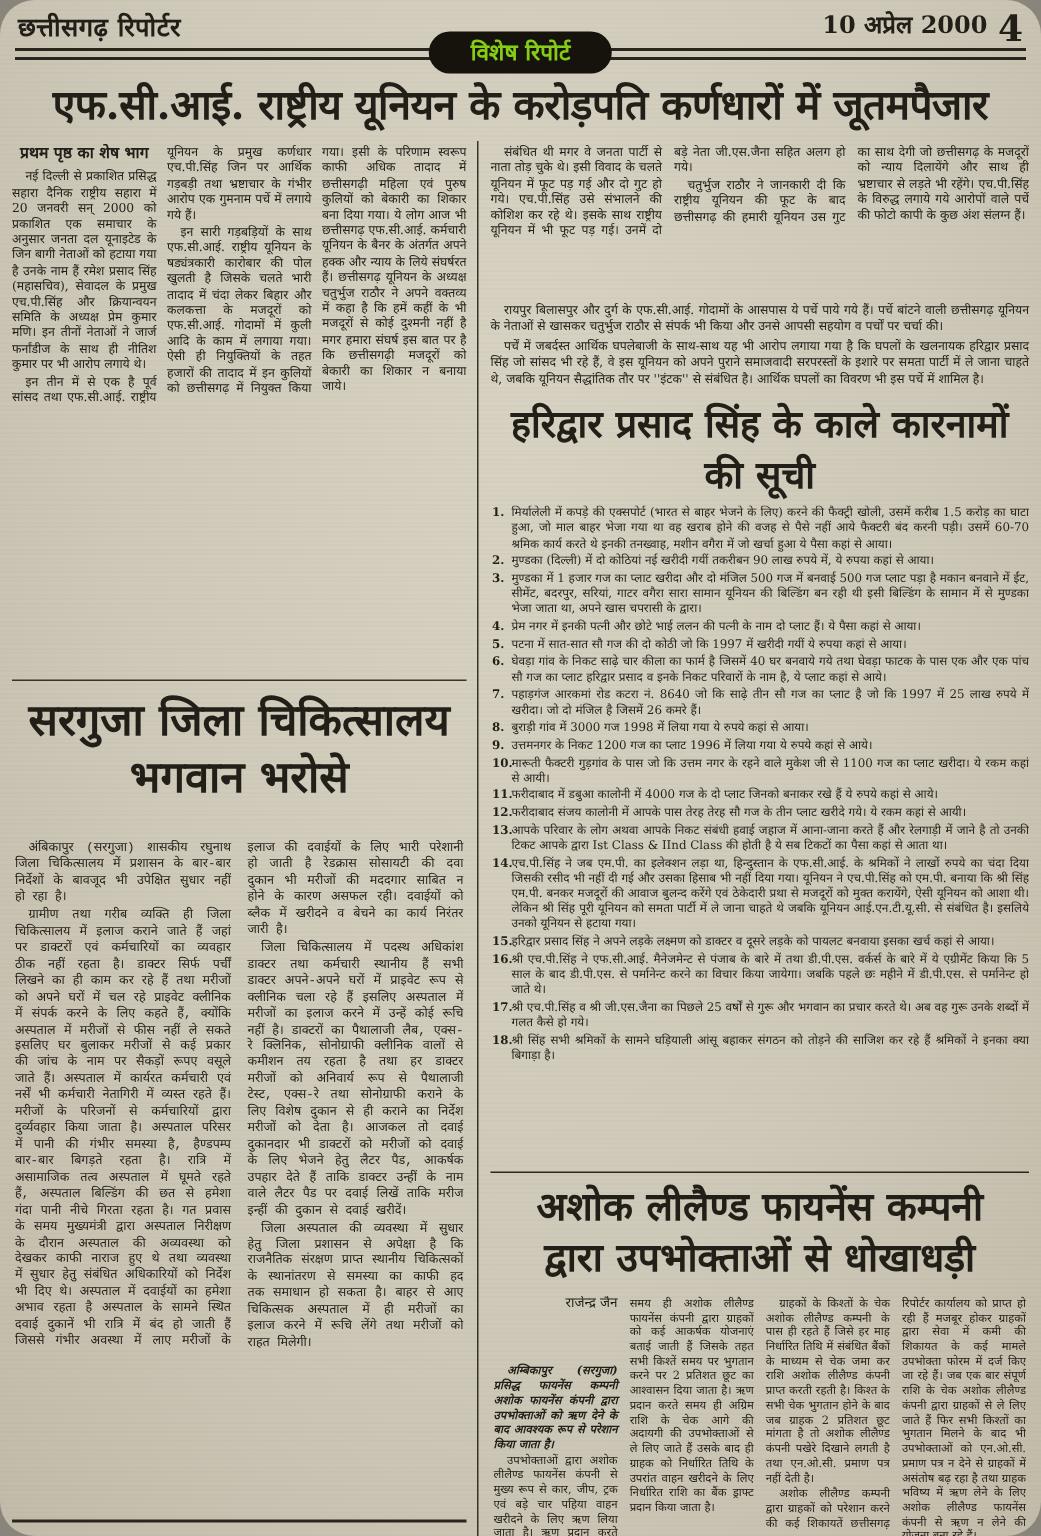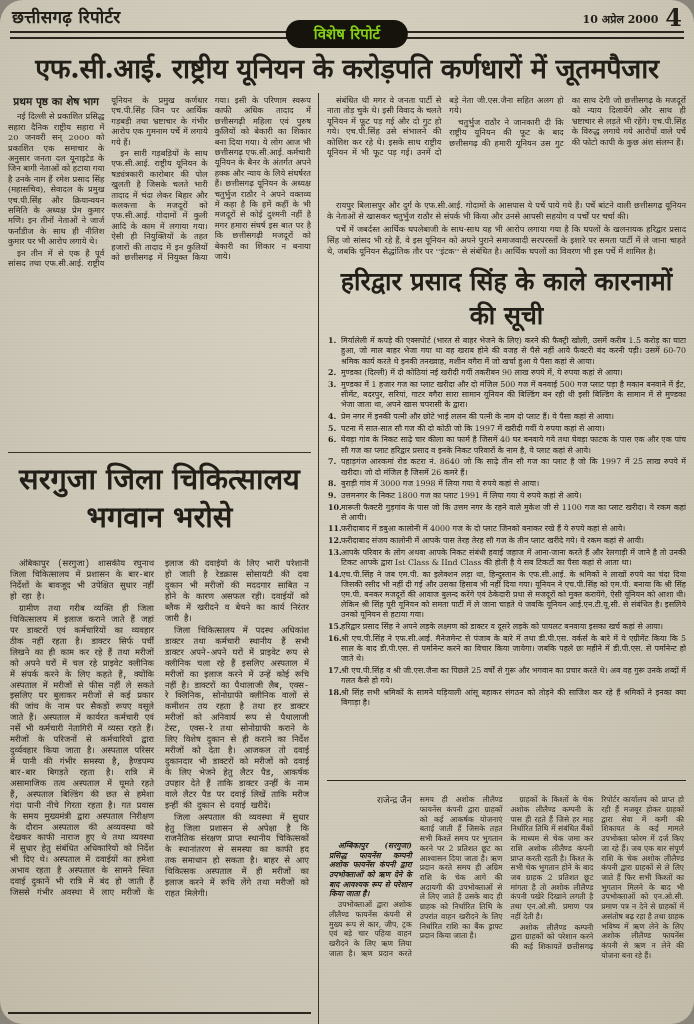--- a/index.html
+++ b/index.html
@@ -12,21 +12,21 @@
     background:
       repeating-linear-gradient(0deg, rgba(60,50,30,0.02) 0 1px, transparent 1px 3px),
       radial-gradient(ellipse at 50% 28%, #d8d2c3 0%, #cfc9b9 55%, #c2bbaa 100%);
     border-radius: 23px;
   }
   
   .masthead { position:relative; padding:5px 10px 0 10px; }
   .mast-row { display:flex; justify-content:space-between; align-items:flex-end; padding:0 2px; }
   .paper-name { font-size:17px; font-weight:bold; letter-spacing:0.3px; }
   .date-block { display:flex; align-items:flex-end; gap:7px; font-weight:bold; }
-  .date-text { font-size:11px; padding-bottom:2px; }
+  .date-text { font-size:16px; padding-bottom:2px; }
   .page-num { font-size:24px; line-height:0.85; }
   .mast-rule { position:relative; margin-top:3px; height:8px;
                border-top:2.5px solid #2a261d; border-bottom:2px solid #2a261d; }
   .badge { position:absolute; left:50%; top:-13px; transform:translateX(-50%);
            background:#16130d; color:#84cc16; border-radius:14px;
            padding:3px 28px 5px 28px; font-size:15px; font-weight:bold; white-space:nowrap; }
   
   .lead-headline { text-align:center; font-size:27px; font-weight:bold;
                    white-space:nowrap; letter-spacing:-0.3px; padding:10px 4px 7px 4px; }
   
@@ -115,33 +115,37 @@
       <h2 class="list-heading">हरिद्वार प्रसाद सिंह के काले कारनामों की सूची</h2>
       <ol class="black-list">
         <li>मिर्यालेली में कपड़े की एक्सपोर्ट (भारत से बाहर भेजने के लिए) करने की फैक्ट्री खोली, उसमें करीब 1.5 करोड़ का घाटा हुआ, जो माल बाहर भेजा गया था वह खराब होने की वजह से पैसे नहीं आये फैक्टरी बंद करनी पड़ी। उसमें 60-70 श्रमिक कार्य करते थे इनकी तनख्वाह, मशीन वगैरा में जो खर्चा हुआ ये पैसा कहां से आया।</li>
         <li>मुण्डका (दिल्ली) में दो कोठियां नई खरीदी गयीं तकरीबन 90 लाख रुपये में, ये रुपया कहां से आया।</li>
         <li>मुण्डका में 1 हजार गज का प्लाट खरीदा और दो मंजिल 500 गज में बनवाई 500 गज प्लाट पड़ा है मकान बनवाने में ईंट, सीमेंट, बदरपुर, सरियां, गाटर वगैरा सारा सामान यूनियन की बिल्डिंग बन रही थी इसी बिल्डिंग के सामान में से मुण्डका भेजा जाता था, अपने खास चपरासी के द्वारा।</li>
         <li>प्रेम नगर में इनकी पत्नी और छोटे भाई ललन की पत्नी के नाम दो प्लाट हैं। ये पैसा कहां से आया।</li>
         <li>पटना में सात-सात सौ गज की दो कोठी जो कि 1997 में खरीदी गयीं ये रुपया कहां से आया।</li>
         <li>घेवड़ा गांव के निकट साढ़े चार कीला का फार्म है जिसमें 40 घर बनवाये गये तथा घेवड़ा फाटक के पास एक और एक पांच सौ गज का प्लाट हरिद्वार प्रसाद व इनके निकट परिवारों के नाम है, ये प्लाट कहां से आये।</li>
         <li>पहाड़गंज आरकमां रोड कटरा नं. 8640 जो कि साढ़े तीन सौ गज का प्लाट है जो कि 1997 में 25 लाख रुपये में खरीदा। जो दो मंजिल है जिसमें 26 कमरे हैं।</li>
         <li>बुराड़ी गांव में 3000 गज 1998 में लिया गया ये रुपये कहां से आया।</li>
-        <li>उत्तमनगर के निकट 1800 गज का प्लाट 1991 में लिया गया ये रुपये कहां से आये।</li>
+        <li>उत्तमनगर के निकट 1200 गज का प्लाट 1996 में लिया गया ये रुपये कहां से आये।</li>
         <li>मारूती फैक्टरी गुड़गांव के पास जो कि उत्तम नगर के रहने वाले मुकेश जी से 1100 गज का प्लाट खरीदा। ये रकम कहां से आयी।</li>
         <li>फरीदाबाद में डबुआ कालोनी में 4000 गज के दो प्लाट जिनको बनाकर रखे हैं ये रुपये कहां से आये।</li>
         <li>फरीदाबाद संजय कालोनी में आपके पास तेरह तेरह सौ गज के तीन प्लाट खरीदे गये। ये रकम कहां से आयी।</li>
         <li>आपके परिवार के लोग अथवा आपके निकट संबंधी हवाई जहाज में आना-जाना करते हैं और रेलगाड़ी में जाने है तो उनकी टिकट आपके द्वारा Ist Class &amp; IInd Class की होती है ये सब टिकटों का पैसा कहां से आता था।</li>
         <li>एच.पी.सिंह ने जब एम.पी. का इलेक्शन लड़ा था, हिन्दुस्तान के एफ.सी.आई. के श्रमिकों ने लाखों रुपये का चंदा दिया जिसकी रसीद भी नहीं दी गई और उसका हिसाब भी नहीं दिया गया। यूनियन ने एच.पी.सिंह को एम.पी. बनाया कि श्री सिंह एम.पी. बनकर मजदूरों की आवाज बुलन्द करेंगे एवं ठेकेदारी प्रथा से मजदूरों को मुक्त करायेंगे, ऐसी यूनियन को आशा थी। लेकिन श्री सिंह पूरी यूनियन को समता पार्टी में ले जाना चाहते थे जबकि यूनियन आई.एन.टी.यू.सी. से संबंधित है। इसलिये उनको यूनियन से हटाया गया।</li>
         <li>हरिद्वार प्रसाद सिंह ने अपने लड़के लक्ष्मण को डाक्टर व दूसरे लड़के को पायलट बनवाया इसका खर्च कहां से आया।</li>
         <li>श्री एच.पी.सिंह ने एफ.सी.आई. मैनेजमेन्ट से पंजाब के बारे में तथा डी.पी.एस. वर्कर्स के बारे में ये एग्रीमेंट किया कि 5 साल के बाद डी.पी.एस. से पर्मानेन्ट करने का विचार किया जायेगा। जबकि पहले छः महीने में डी.पी.एस. से पर्मानेन्ट हो जाते थे।</li>
         <li>श्री एच.पी.सिंह व श्री जी.एस.जैना का पिछले 25 वर्षों से गुरू और भगवान का प्रचार करते थे। अब वह गुरू उनके शब्दों में गलत कैसे हो गये।</li>
         <li>श्री सिंह सभी श्रमिकों के सामने घड़ियाली आंसू बहाकर संगठन को तोड़ने की साजिश कर रहे हैं श्रमिकों ने इनका क्या बिगाड़ा है।</li>
       </ol>
 
       <section class="finance-box">
+        <h2 class="finance-headline">
+          <span>अशोक लीलैण्ड फायनेंस कम्पनी</span><br>
+          <span>द्वारा उपभोक्ताओं से धोखाधड़ी</span>
+        </h2>
         <div class="finance-body">
           <p class="byline">राजेन्द्र जैन</p>
           <p class="lead-para">अम्बिकापुर (सरगुजा) प्रसिद्ध फायनेंस कम्पनी अशोक फायनेंस कंपनी द्वारा उपभोक्ताओं को ऋण देने के बाद आवश्यक रूप से परेशान किया जाता है।</p>
           <p>उपभोक्ताओं द्वारा अशोक लीलैण्ड फायनेंस कंपनी से मुख्य रूप से कार, जीप, ट्रक एवं बड़े चार पहिया वाहन खरीदने के लिए ऋण लिया जाता है। ऋण प्रदान करते समय ही अशोक लीलैण्ड फायनेंस कंपनी द्वारा ग्राहकों को कई आकर्षक योजनाएं बताई जाती हैं जिसके तहत सभी किश्तें समय पर भुगतान करने पर 2 प्रतिशत छूट का आश्वासन दिया जाता है। ऋण प्रदान करते समय ही अग्रिम राशि के चेक आगे की अदायगी की उपभोक्ताओं से ले लिए जाते हैं उसके बाद ही ग्राहक को निर्धारित तिथि के उपरांत वाहन खरीदने के लिए निर्धारित राशि का बैंक ड्राफ्ट प्रदान किया जाता है।</p>
           <p>ग्राहकों के किश्तों के चेक अशोक लीलैण्ड कम्पनी के पास ही रहते हैं जिसे हर माह निर्धारित तिथि में संबंधित बैंकों के माध्यम से चेक जमा कर राशि अशोक लीलैण्ड कंपनी प्राप्त करती रहती है। किश्त के सभी चेक भुगतान होने के बाद जब ग्राहक 2 प्रतिशत छूट मांगता है तो अशोक लीलैण्ड कंपनी पखेरे दिखाने लगती है तथा एन.ओ.सी. प्रमाण पत्र नहीं देती है।</p>
           <p>अशोक लीलैण्ड कम्पनी द्वारा ग्राहकों को परेशान करने की कई शिकायतें छत्तीसगढ़ रिपोर्टर कार्यालय को प्राप्त हो रही हैं मजबूर होकर ग्राहकों द्वारा सेवा में कमी की शिकायत के कई मामले उपभोक्ता फोरम में दर्ज किए जा रहे हैं। जब एक बार संपूर्ण राशि के चेक अशोक लीलैण्ड कंपनी द्वारा ग्राहकों से ले लिए जाते हैं फिर सभी किश्तों का भुगतान मिलने के बाद भी उपभोक्ताओं को एन.ओ.सी. प्रमाण पत्र न देने से ग्राहकों में असंतोष बढ़ रहा है तथा ग्राहक भविष्य में ऋण लेने के लिए अशोक लीलैण्ड फायनेंस कंपनी से ऋण न लेने की योजना बना रहे हैं।</p>
         </div>
       </section>
     </div>
 

